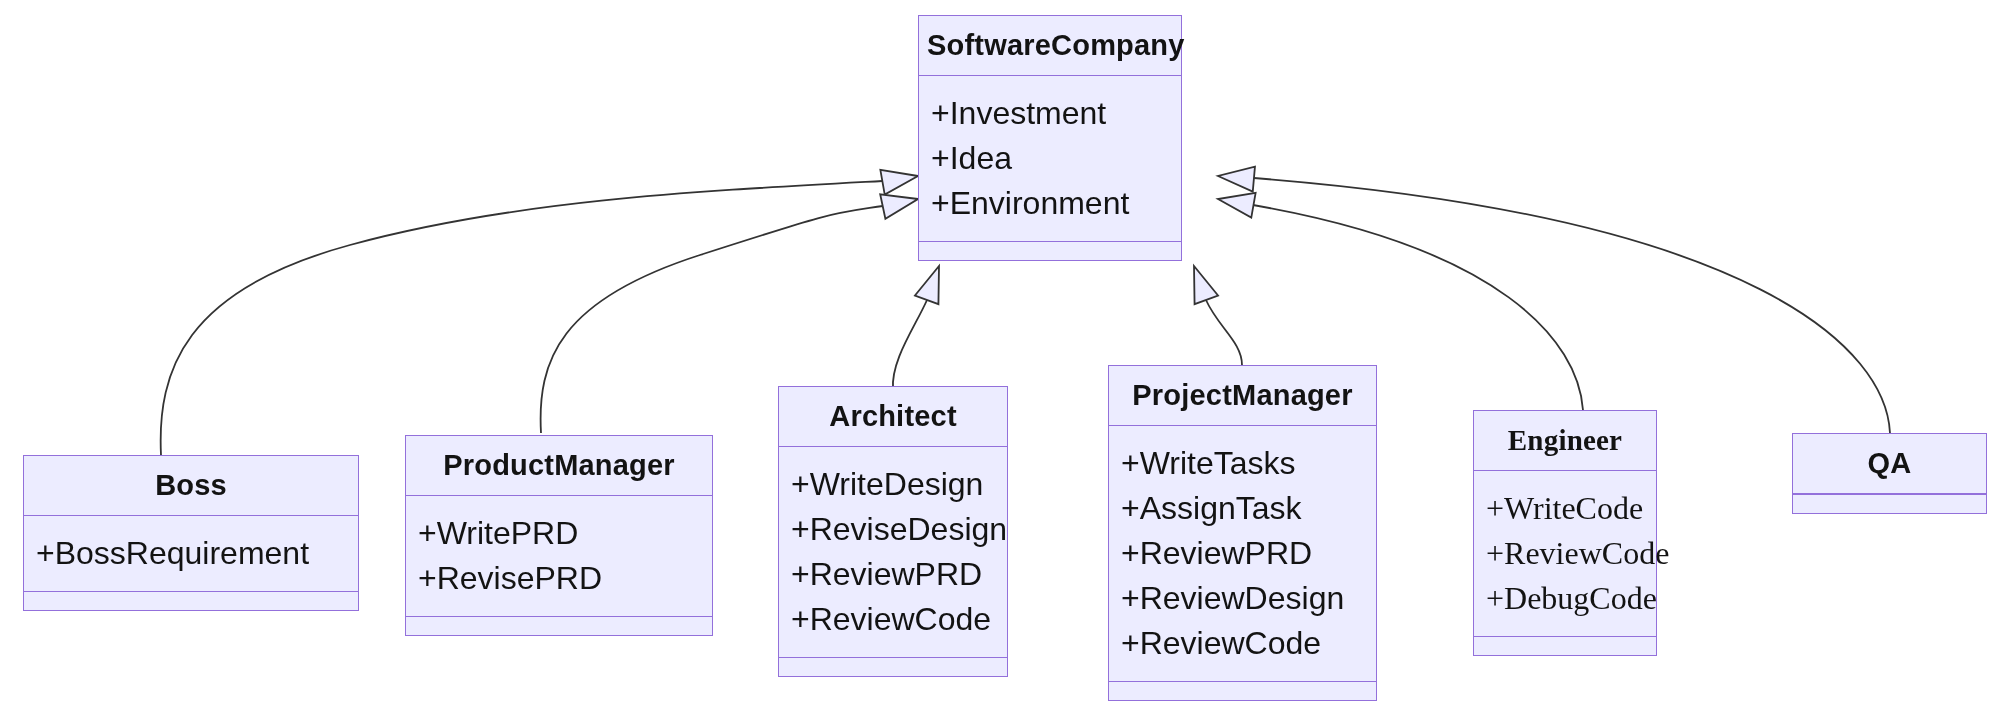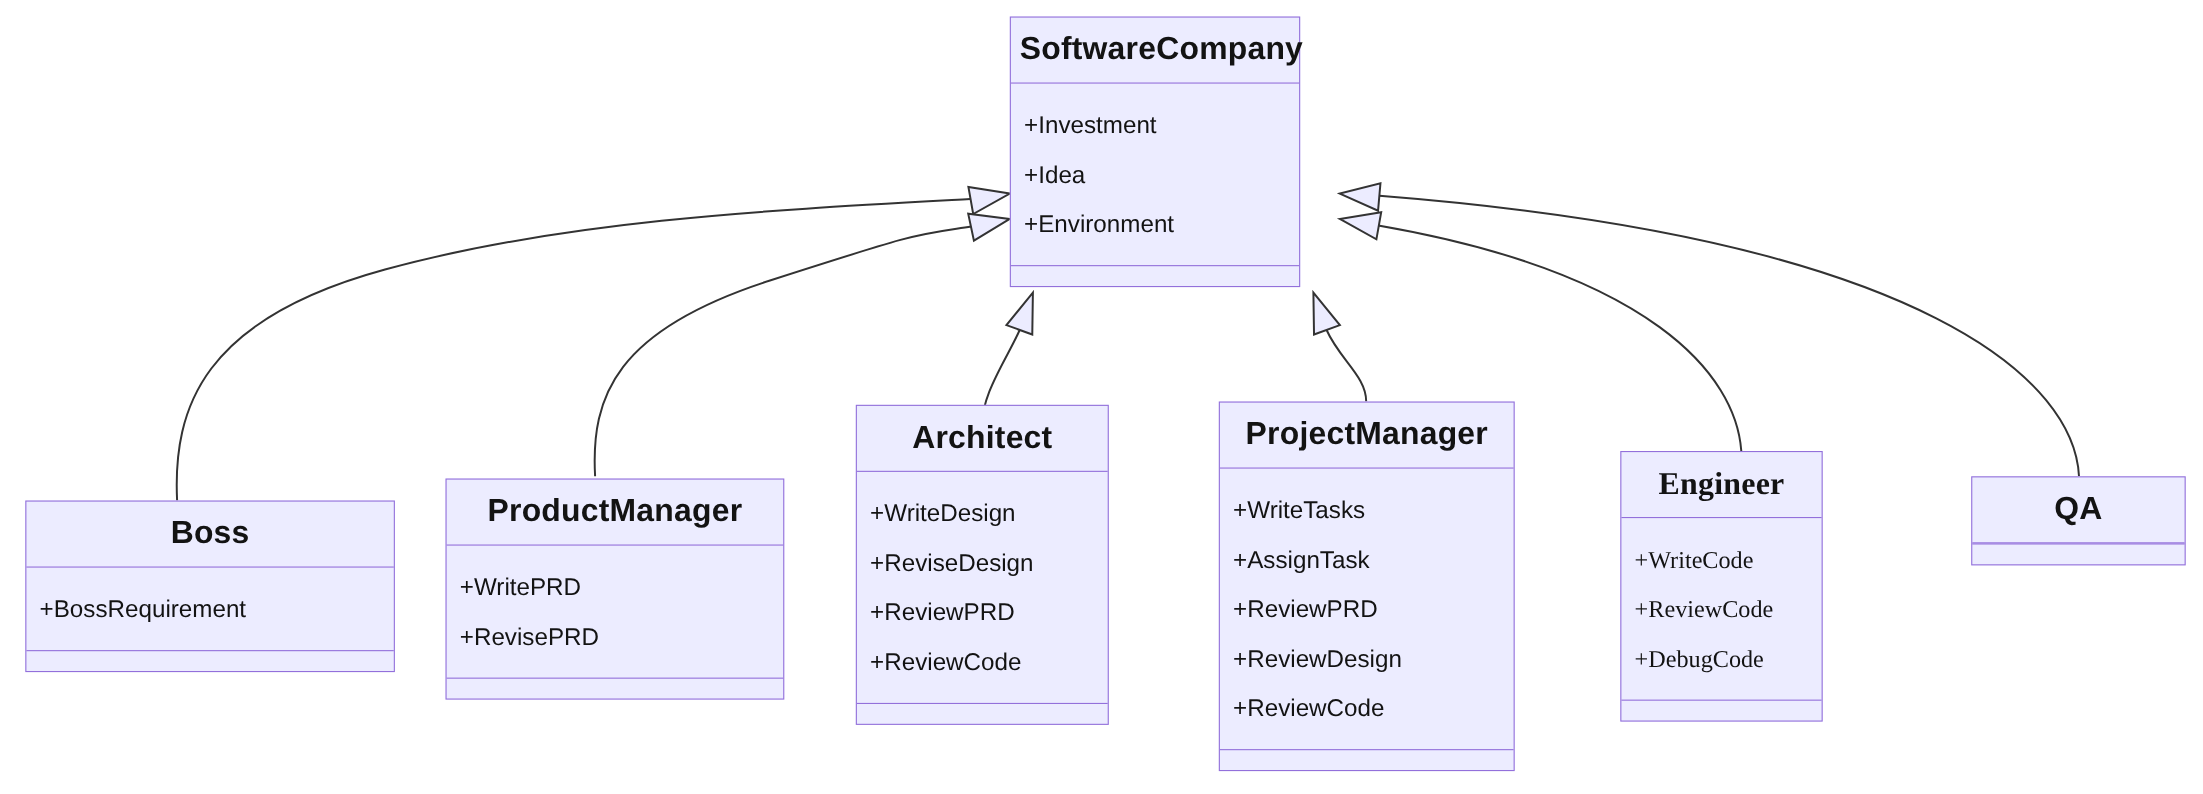--- a/index.html
+++ b/index.html
@@ -35,21 +35,21 @@
     font-weight: bold;
     font-size: 29px;
     line-height: 33px;
     padding: 13px 8px;
     border-bottom: 1px solid #9370DB;
     letter-spacing: 0.2px;
   }
   .uml-members {
     box-sizing: border-box;
     padding: 15px 12px;
-    font-size: 22px;
+    font-size: 32px;
   }
   .uml-member {
     line-height: 45px;
     white-space: nowrap;
   }
   .uml-methods {
     box-sizing: border-box;
     height: 19px;
     border-top: 1px solid #9370DB;
   }
@@ -111,21 +111,21 @@
 
   <div class="uml-class" style="left:405px; top:435px; width:308px;">
     <div class="uml-title">ProductManager</div>
     <div class="uml-members">
       <div class="uml-member">+WritePRD</div>
       <div class="uml-member">+RevisePRD</div>
     </div>
     <div class="uml-methods"></div>
   </div>
 
-  <div class="uml-class" style="left:778px; top:368px; width:230px;">
+  <div class="uml-class" style="left:778px; top:386px; width:230px;">
     <div class="uml-title">Architect</div>
     <div class="uml-members">
       <div class="uml-member">+WriteDesign</div>
       <div class="uml-member">+ReviseDesign</div>
       <div class="uml-member">+ReviewPRD</div>
       <div class="uml-member">+ReviewCode</div>
     </div>
     <div class="uml-methods"></div>
   </div>
 

